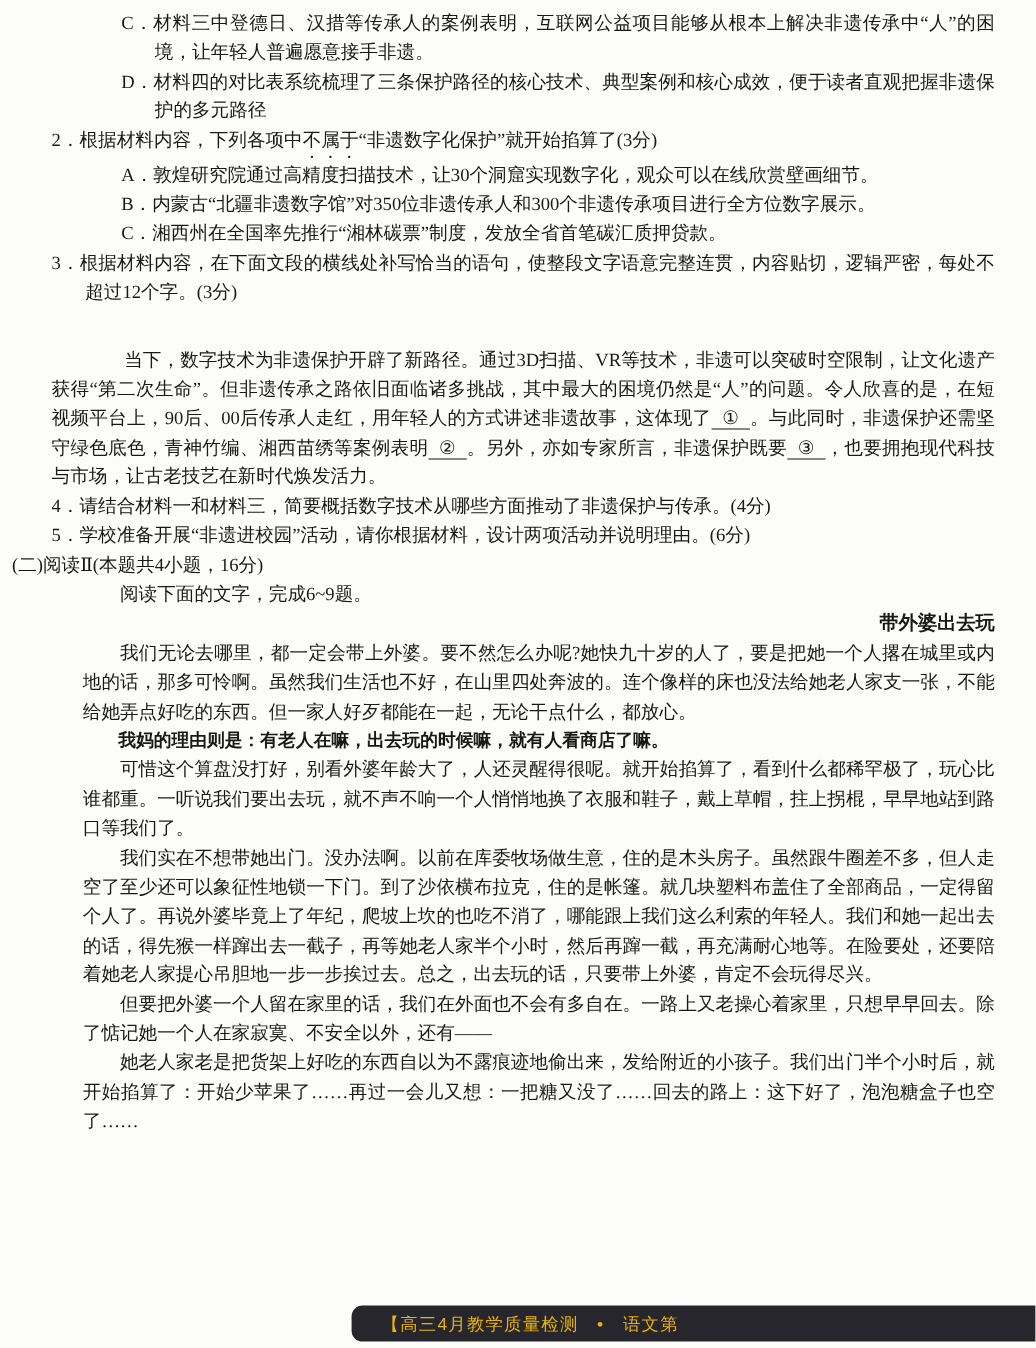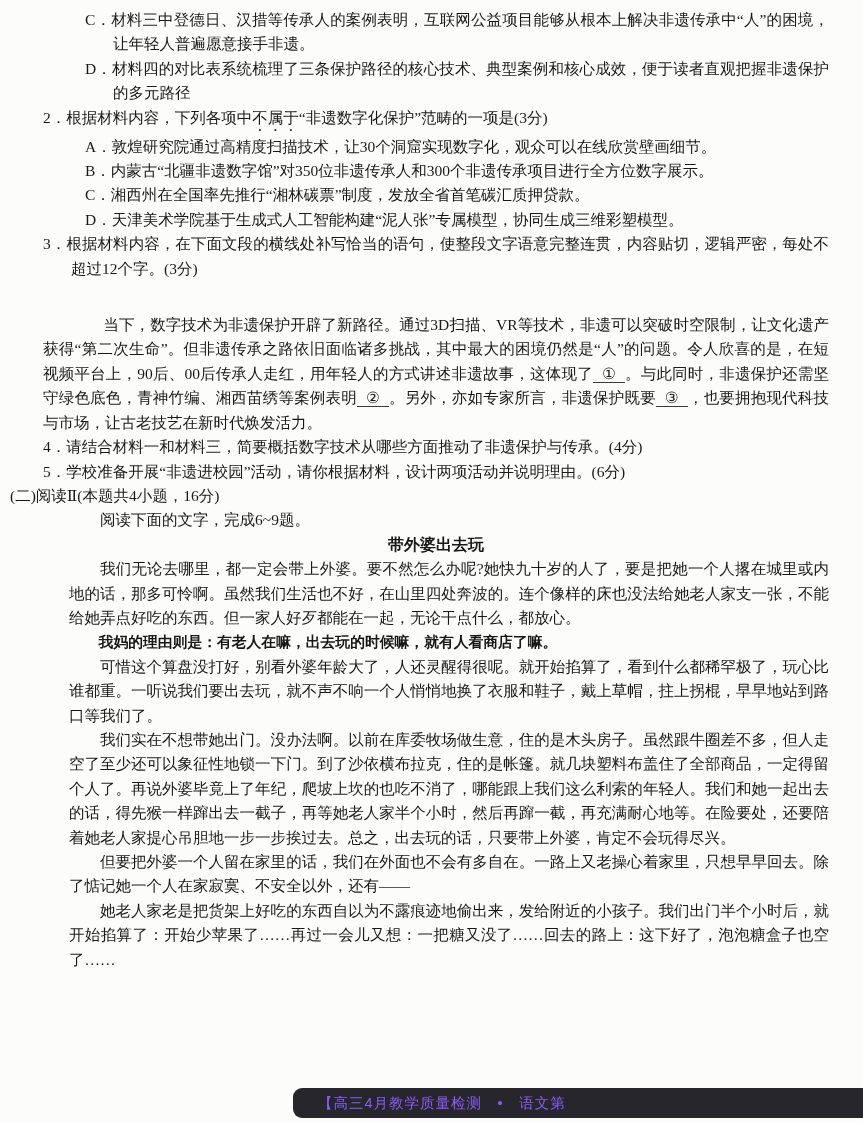--- a/index.html
+++ b/index.html
@@ -12,72 +12,71 @@
     font-family: "Liberation Serif", "DejaVu Serif", serif;
     color: #181818;
   }
   .content {
     padding: 8px 34px 0 43px;
     font-size: 15.5px;
     line-height: 24.4px;
     text-align: justify;
   }
   
-  .opt { margin-left: 42px; padding-left: 28px; text-indent: -28px; }
+  .opt { margin-left: 58px; padding-left: 28px; text-indent: -28px; }
   
   .q { padding-left: 28px; text-indent: -28px; }
   
   .para { text-indent: 2em; margin-left: 26px; }
   
   .passage { text-indent: 3.9em; margin-top: 32px; }
   
   .sec { margin-left: -33px; }
   .center { text-align: center; text-indent: 0; }
-  .title-line { font-weight: bold; font-size: 16px; }
+  .title-line { font-weight: bold; font-size: 16px; text-align: right; }
   .author-line { font-size: 15.5px; }
   
   .mom { font-weight: bold; font-size: 14.8px; }
   
   .blank { border-bottom: 1px solid #3a3a3a; padding: 0 9px; }
   
   .emph {
     -webkit-text-emphasis: filled dot; text-emphasis: filled dot;
     -webkit-text-emphasis-position: under left; text-emphasis-position: under left;
   }
   .footer-bar {
     position: absolute;
     left: 293px; bottom: 5px;
     width: 640px; height: 30px;
     background: #26262c;
     border-radius: 9px;
     display: flex; align-items: center;
     padding-left: 25px;
   }
   .footer-bar span {
-    color: #8b5cf6;
+    color: #eab308;
     font-size: 14.5px;
     letter-spacing: 1px;
     font-family: "Liberation Sans", sans-serif;
     white-space: nowrap;
   }
 </style>
 </head>
 <body>
 
 <div class="page">
   <div class="content">
 
     <div class="opt">C．材料三中登德日、汉措等传承人的案例表明，互联网公益项目能够从根本上解决非遗传承中“人”的困境，让年轻人普遍愿意接手非遗。</div>
     <div class="opt">D．材料四的对比表系统梳理了三条保护路径的核心技术、典型案例和核心成效，便于读者直观把握非遗保护的多元路径</div>
 
-    <div class="q"><span>2．根据材料内容，下列各项中</span><span class="emph">不属于</span><span>“非遗数字化保护”范畴的一项是(3分)</span></div>
+    <div class="q"><span>2．根据材料内容，下列各项中</span><span class="emph">不属于</span><span>“非遗数字化保护”就开始掐算了(3分)</span></div>
     <div class="opt">A．敦煌研究院通过高精度扫描技术，让30个洞窟实现数字化，观众可以在线欣赏壁画细节。</div>
     <div class="opt">B．内蒙古“北疆非遗数字馆”对350位非遗传承人和300个非遗传承项目进行全方位数字展示。</div>
     <div class="opt">C．湘西州在全国率先推行“湘林碳票”制度，发放全省首笔碳汇质押贷款。</div>
-    <div class="opt">D．天津美术学院基于生成式人工智能构建“泥人张”专属模型，协同生成三维彩塑模型。</div>
 
     <div class="q">3．根据材料内容，在下面文段的横线处补写恰当的语句，使整段文字语意完整连贯，内容贴切，逻辑严密，每处不超过12个字。(3分)</div>
     <div class="passage"><span>当下，数字技术为非遗保护开辟了新路径。通过3D扫描、VR等技术，非遗可以突破时空限制，让文化遗产获得“第二次生命”。但非遗传承之路依旧面临诸多挑战，其中最大的困境仍然是“人”的问题。令人欣喜的是，在短视频平台上，90后、00后传承人走红，用年轻人的方式讲述非遗故事，这体现了</span><span class="blank">①</span><span>。与此同时，非遗保护还需坚守绿色底色，青神竹编、湘西苗绣等案例表明</span><span class="blank">②</span><span>。另外，亦如专家所言，非遗保护既要</span><span class="blank">③</span><span>，也要拥抱现代科技与市场，让古老技艺在新时代焕发活力。</span></div>
 
     <div class="q">4．请结合材料一和材料三，简要概括数字技术从哪些方面推动了非遗保护与传承。(4分)</div>
     <div class="q">5．学校准备开展“非遗进校园”活动，请你根据材料，设计两项活动并说明理由。(6分)</div>
 
     <div class="sec">(二)阅读Ⅱ(本题共4小题，16分)</div>
     <div class="para">阅读下面的文字，完成6~9题。</div>
 

